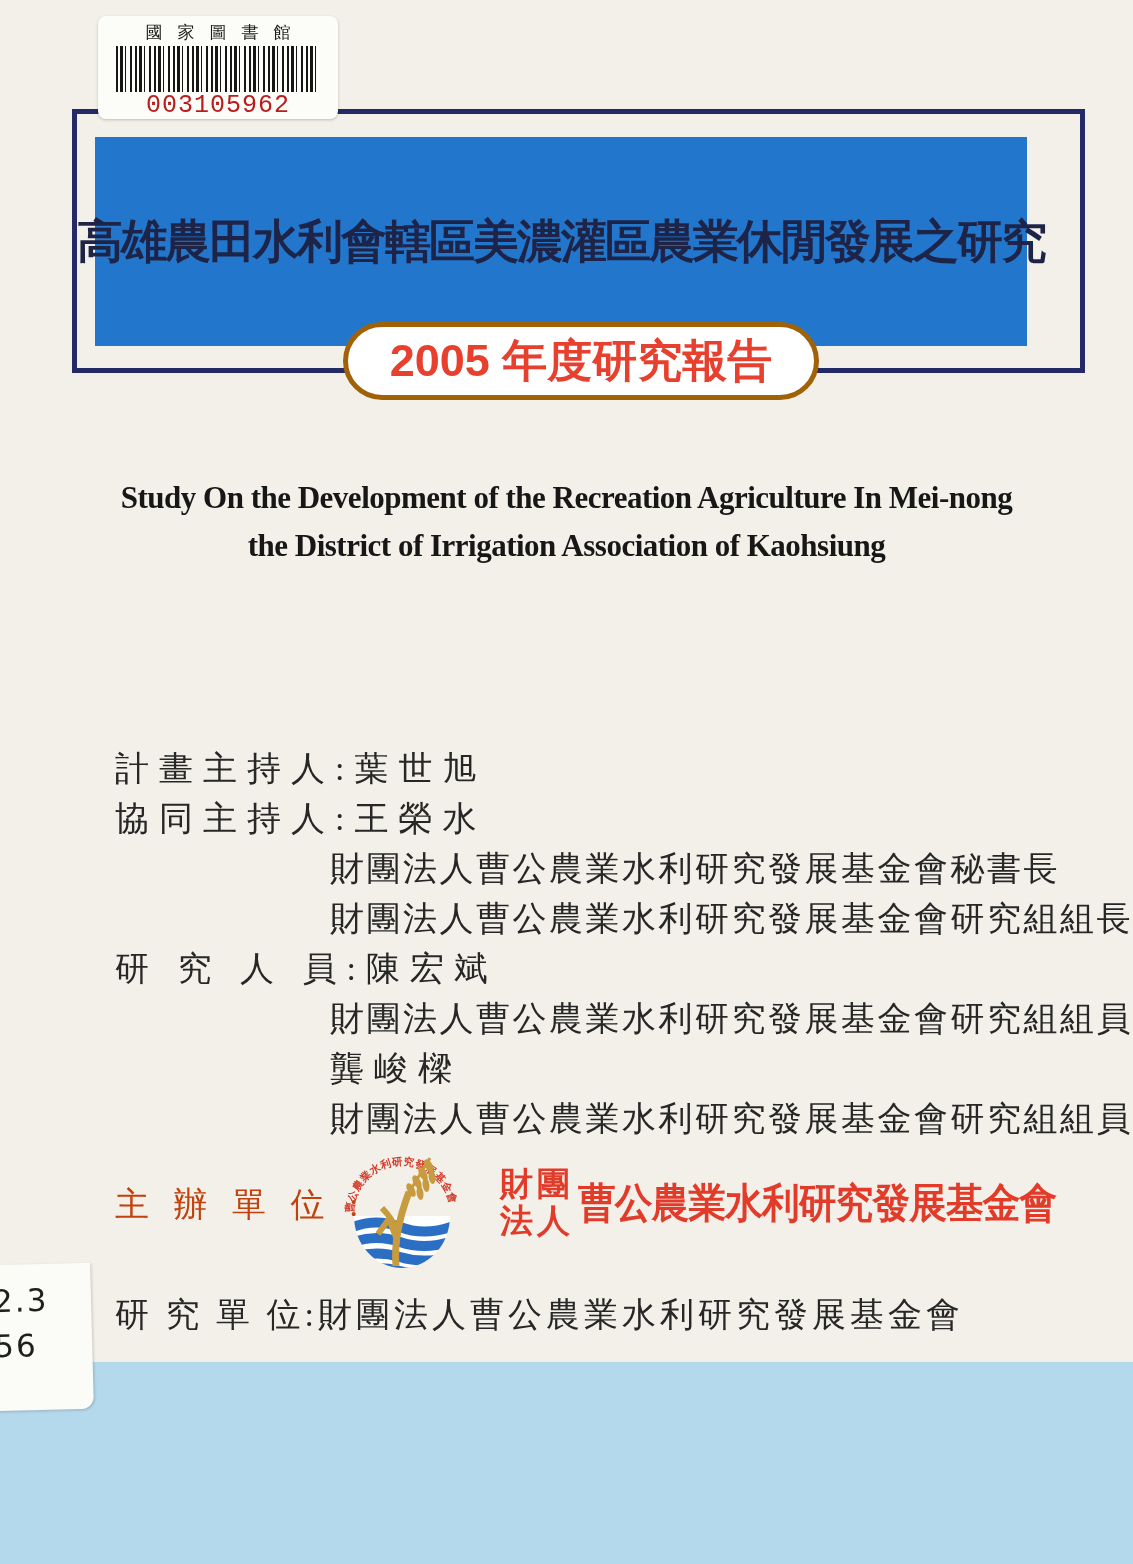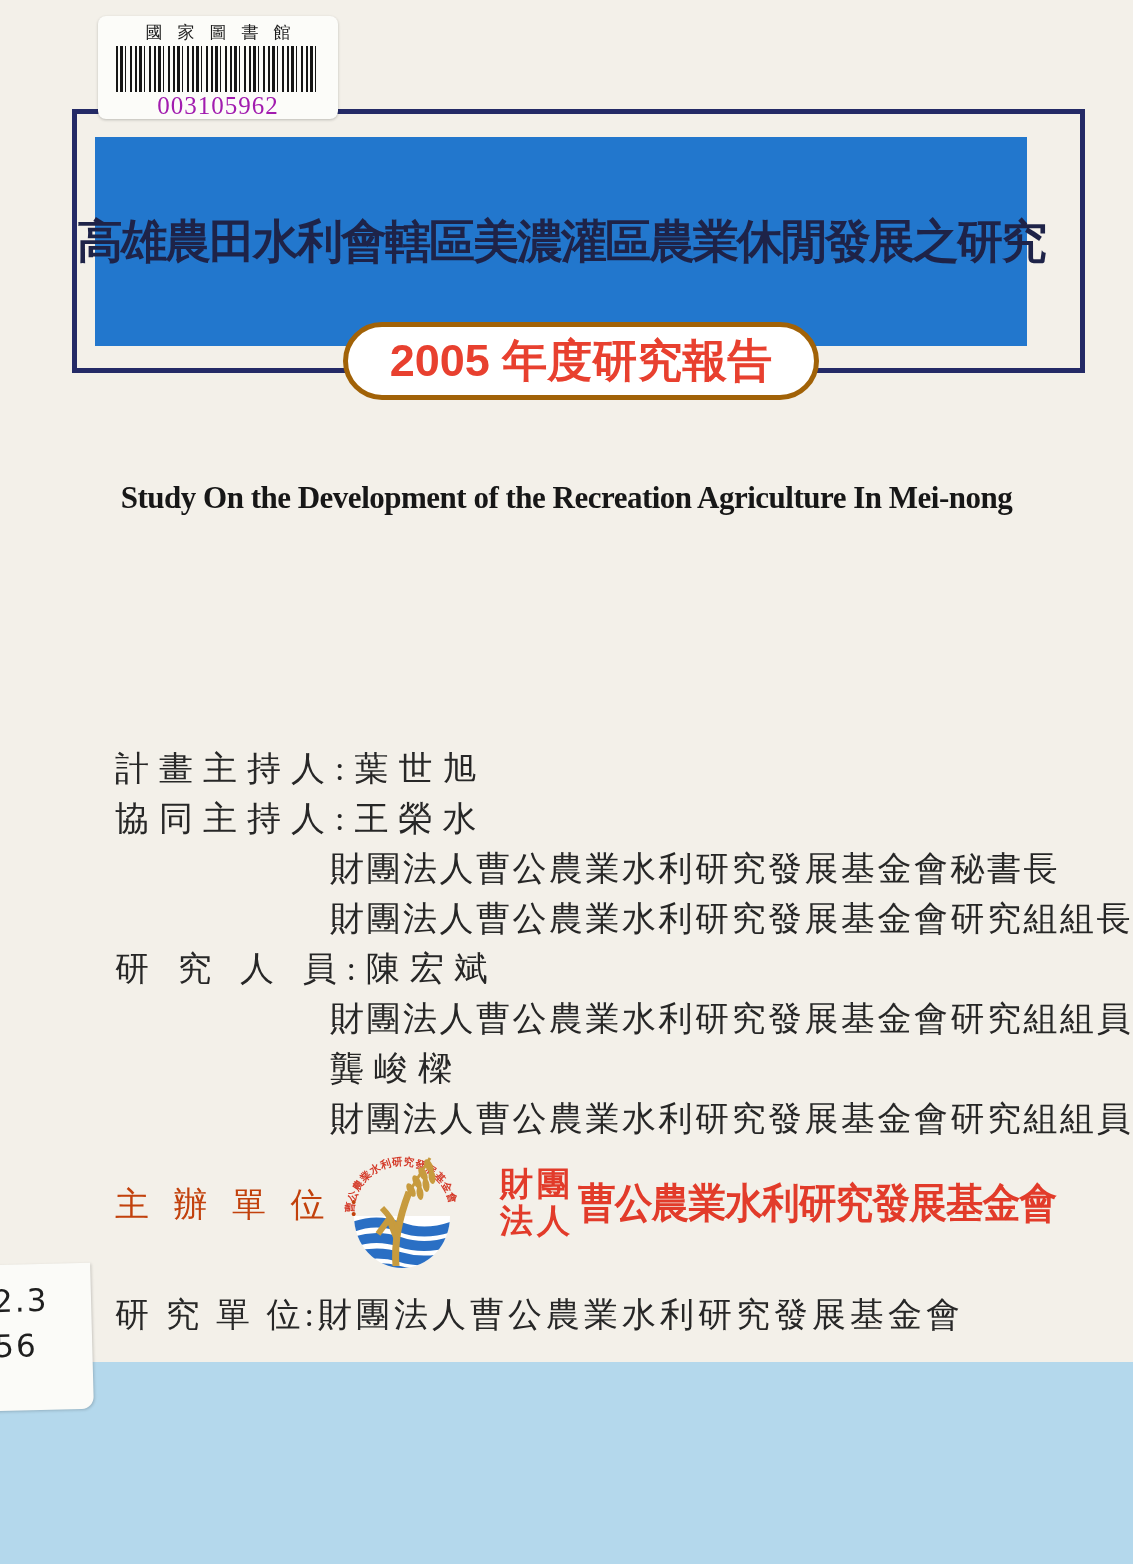--- a/index.html
+++ b/index.html
@@ -21,21 +21,21 @@
   }
   .lib-name{font-size:17px;color:#1d1d1d;letter-spacing:15px;padding-left:15px;line-height:20px;}
   .lib-bars{
     width:204px;height:46px;margin:3px auto 0;
     background:repeating-linear-gradient(90deg,
       #161616 0 2px,#fcfcf9 2px 4px,
       #161616 4px 7px,#fcfcf9 7px 9px,
       #161616 9px 10px,#fcfcf9 10px 14px,
       #161616 14px 16px,#fcfcf9 16px 19px);
   }
-  .lib-number{font-family:Liberation Serif, serif;font-size:25px;color:#a21caf;letter-spacing:1px;line-height:27px;}
+  .lib-number{font-family:Liberation Mono, monospace;font-size:25px;color:#b91c1c;letter-spacing:1px;line-height:27px;}
   
   .banner-frame{
     position:absolute;left:72px;top:109px;width:1013px;height:264px;
     border:5px solid #242a66;box-sizing:border-box;
   }
   .banner-blue{
     position:absolute;left:95px;top:137px;width:932px;height:209px;
     background:#2277cd;
     display:flex;align-items:center;justify-content:center;
   }
@@ -132,20 +132,21 @@
   <div class="banner-blue">
     <div class="banner-title">高雄農田水利會轄區美濃灌區農業休閒發展之研究</div>
   </div>
 
   <div class="year-pill">
     <span>2005 年度研究報告</span>
   </div>
 
   <div class="eng-title">
     <div>Study On the Development of the Recreation Agriculture In Mei-nong</div>
+    <div>the District of Irrigation Association of Kaohsiung</div>
   </div>
 
   <div class="credits">
     <div class="credit-line">計畫主持人:葉世旭</div>
     <div class="credit-line">協同主持人:王榮水</div>
     <div class="credit-line indent">財團法人曹公農業水利研究發展基金會秘書長</div>
     <div class="credit-line indent">財團法人曹公農業水利研究發展基金會研究組組長</div>
     <div class="credit-line">研 究 人 員:陳宏斌</div>
     <div class="credit-line indent">財團法人曹公農業水利研究發展基金會研究組組員</div>
     <div class="credit-line indent name">龔峻樑</div>

